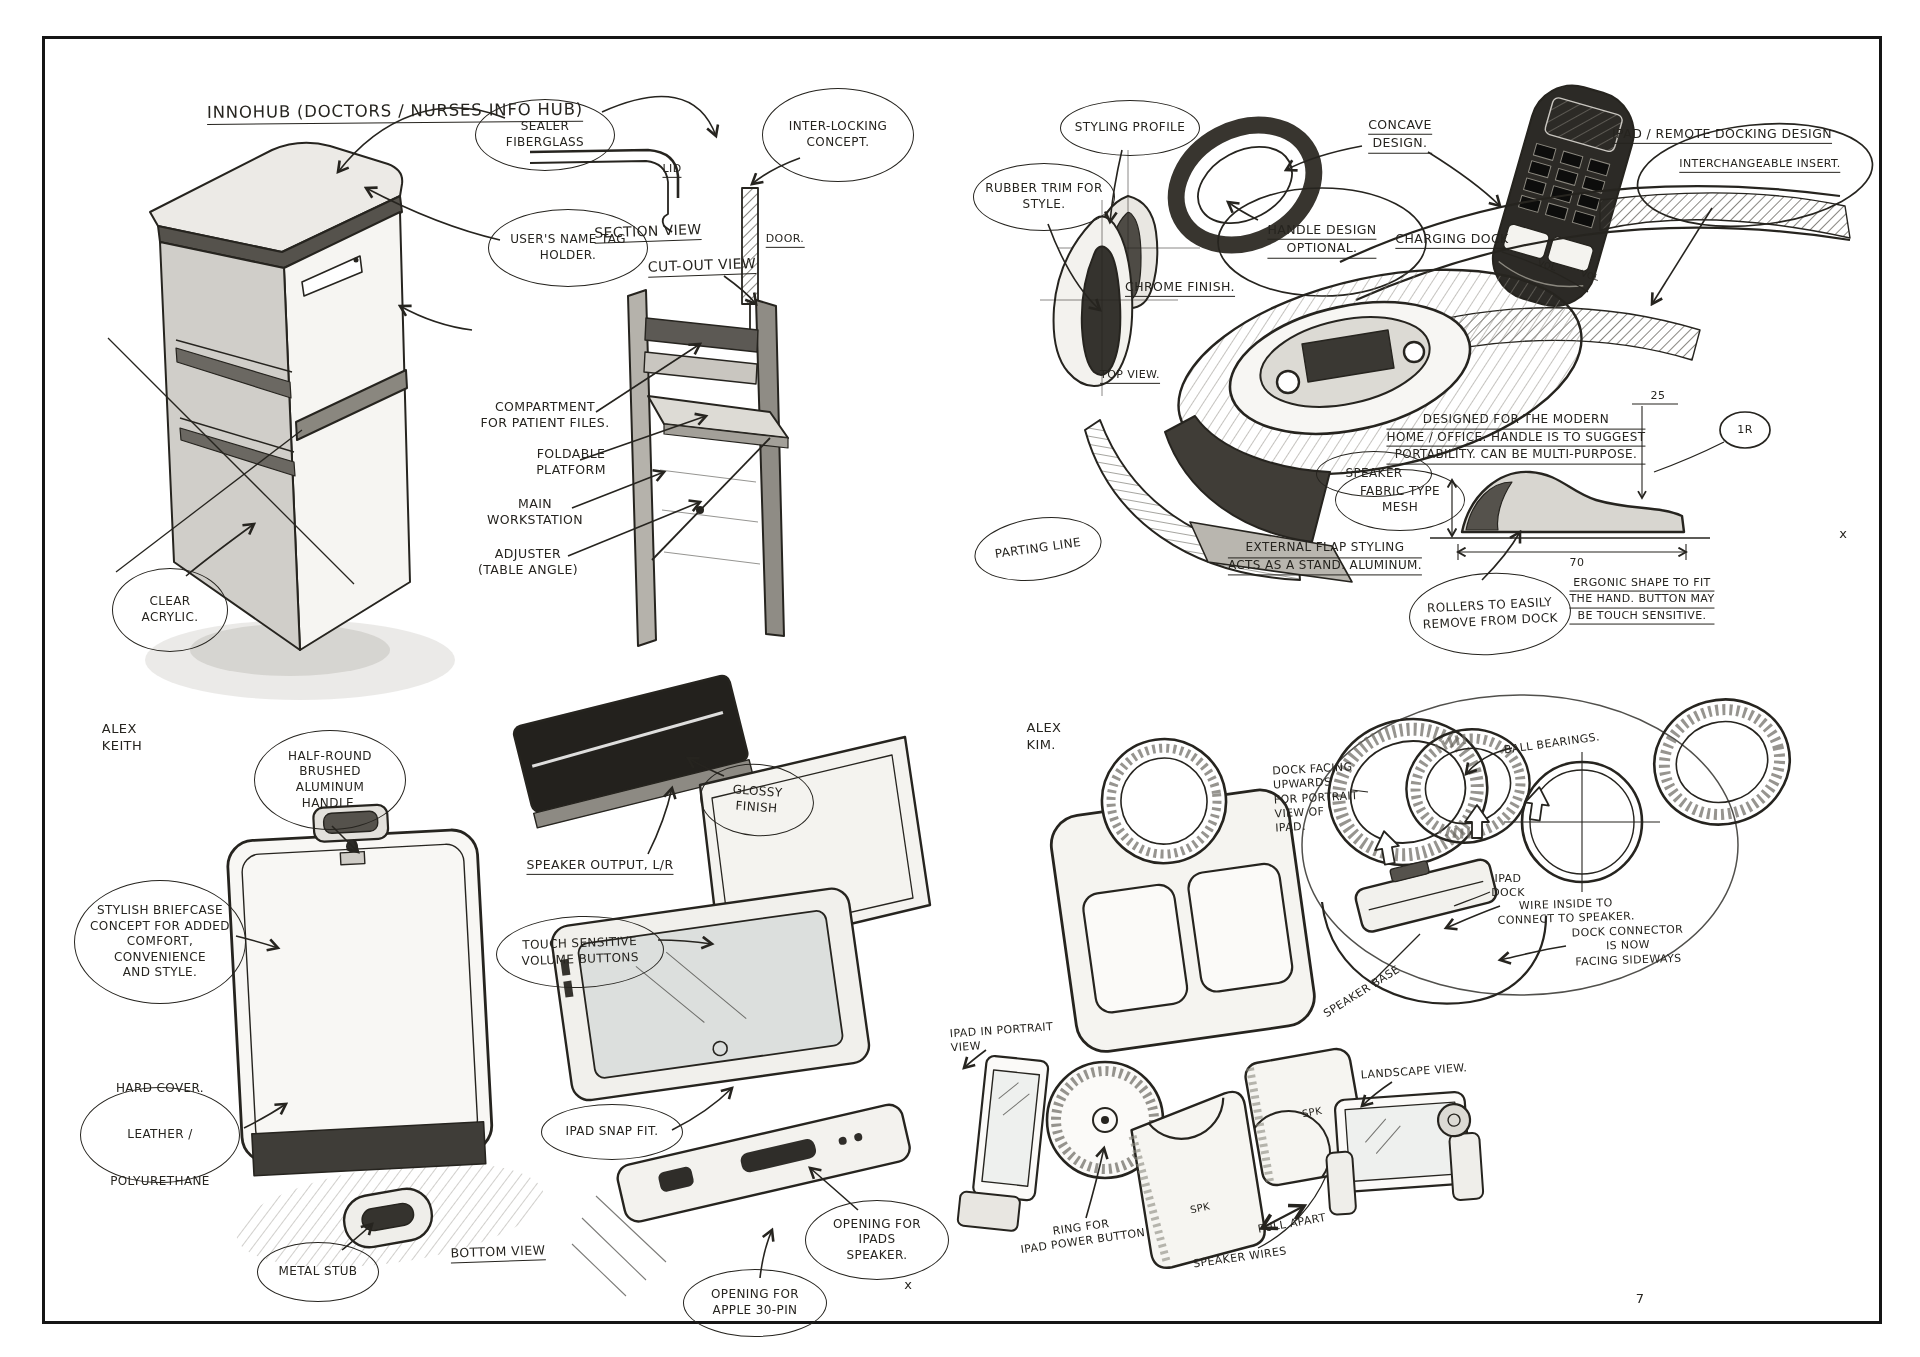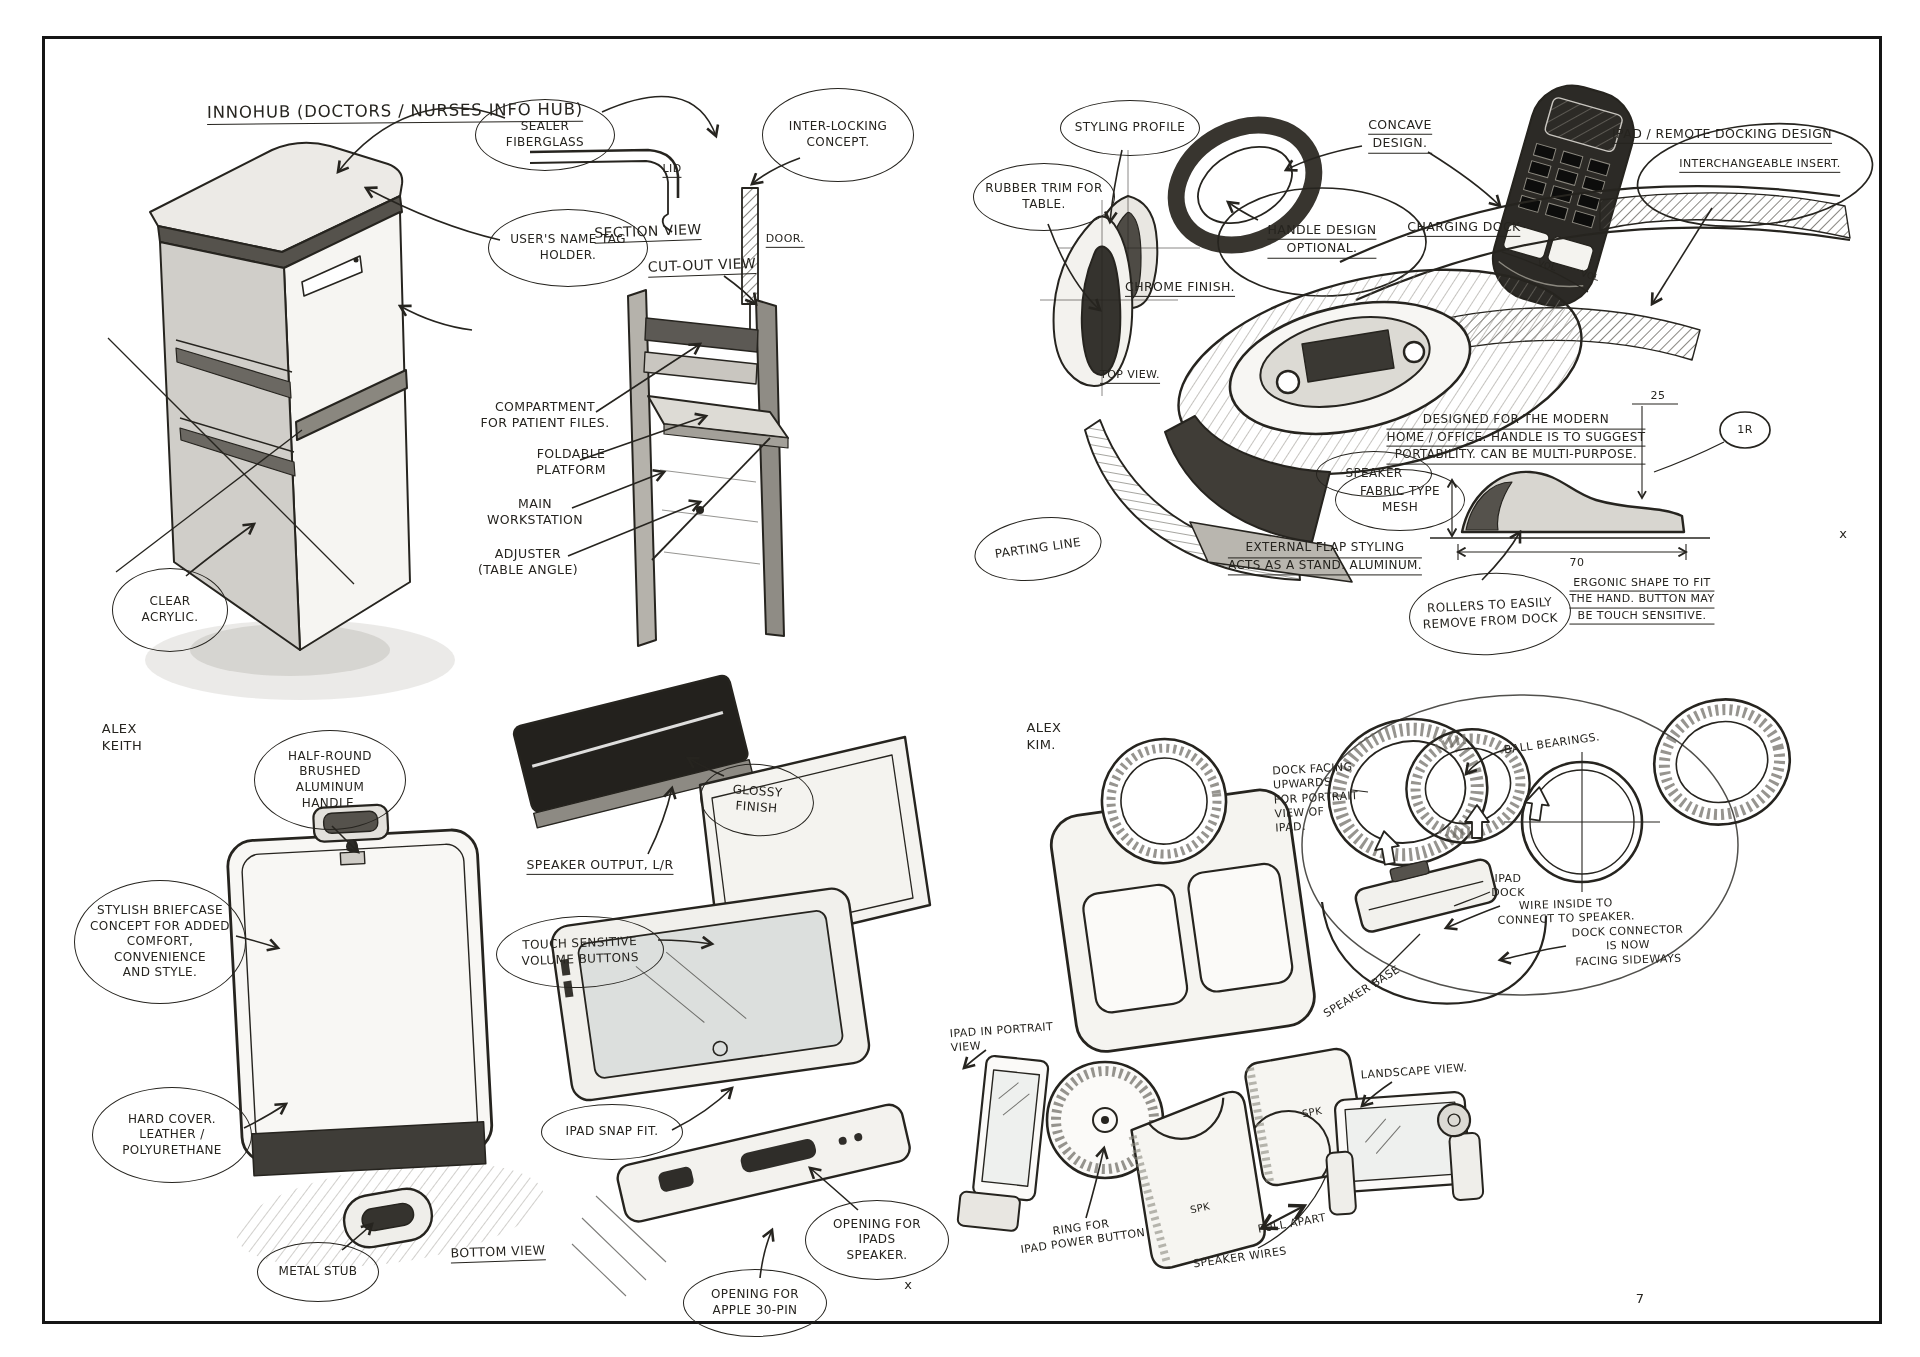--- a/index.html
+++ b/index.html
@@ -347,31 +347,31 @@
   <div class="bubble" style="left:170px;top:610px;width:98px;height:74px;">
     <span>CLEAR</span>
       <span>ACRYLIC.</span>
   </div>
 
   <div class="bubble" style="left:1130px;top:128px;width:122px;height:46px;">
     <span>STYLING PROFILE</span>
   </div>
   <div class="bubble" style="left:1044px;top:197px;width:124px;height:58px;">
     <span>RUBBER TRIM FOR</span>
-      <span>TABLE.</span>
+      <span>STYLE.</span>
   </div>
   <div class="ann stack" style="left:1400px;top:135px;">
     <span class="u">CONCAVE</span>
       <span class="u">DESIGN.</span>
   </div>
   <div class="ann stack" style="left:1322px;top:240px;">
     <span class="u">HANDLE DESIGN</span>
       <span class="u">OPTIONAL.</span>
   </div>
-  <div class="ann" style="left:1452px;top:228px;margin-left:12px;"><span class="u">CHARGING DOCK</span></div>
+  <div class="ann" style="left:1452px;top:240px;"><span class="u">CHARGING DOCK</span></div>
   <div class="ann" style="left:1722px;top:135px;"><span class="u">IPAD / REMOTE DOCKING DESIGN</span></div>
   <div class="ann sm" style="left:1760px;top:165px;"><span class="u">INTERCHANGEABLE INSERT.</span></div>
   <div class="ann" style="left:1175px;top:288px;padding-left:10px;"><span class="u">CHROME FINISH.</span></div>
   <div class="ann sm" style="left:1130px;top:376px;"><span class="u">TOP VIEW.</span></div>
   <div class="ann" style="left:1547px;top:266px;transform:translate(-50%,-50%) rotate(16deg);font-size:8.5px;"><span>VOL</span></div>
   <div class="ann" style="left:1590px;top:276px;transform:translate(-50%,-50%) rotate(16deg);font-size:8.5px;"><span>VOL</span></div>
   <div class="ann stack" style="left:1516px;top:438px;font-size:12px;">
     <span class="u">DESIGNED FOR THE MODERN</span>
       <span class="u">HOME / OFFICE. HANDLE IS TO SUGGEST</span>
       <span class="u">PORTABILITY. CAN BE MULTI-PURPOSE.</span>
@@ -412,21 +412,21 @@
     <span>HALF-ROUND</span>
       <span>BRUSHED ALUMINUM</span>
       <span>HANDLE.</span>
   </div>
   <div class="bubble" style="left:160px;top:942px;width:154px;height:114px;">
     <span>STYLISH BRIEFCASE</span>
       <span>CONCEPT FOR ADDED</span>
       <span>COMFORT, CONVENIENCE</span>
       <span>AND STYLE.</span>
   </div>
-  <div class="bubble" style="left:172px;top:1135px;width:142px;height:86px;">
+  <div class="bubble" style="left:160px;top:1135px;width:142px;height:86px;gap:31px;">
     <span>HARD COVER.</span>
       <span>LEATHER /</span>
       <span>POLYURETHANE</span>
   </div>
   <div class="bubble" style="left:318px;top:1272px;width:104px;height:50px;">
     <span>METAL STUB</span>
   </div>
   <div class="ann" style="left:498px;top:1253px;transform:translate(-50%,-50%) rotate(-2deg);"><span class="u">BOTTOM VIEW</span></div>
   <div class="bubble" style="left:757px;top:800px;width:96px;height:62px;transform:translate(-50%,-50%) rotate(4deg);">
     <span>GLOSSY</span>

